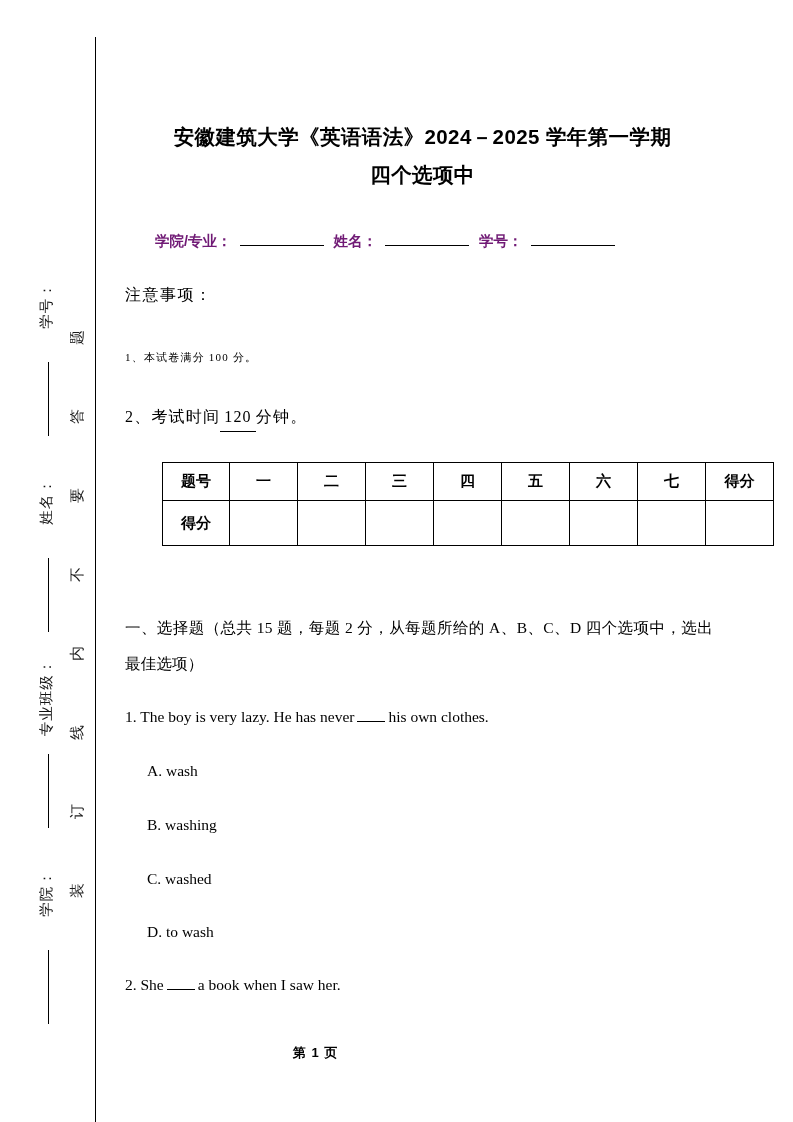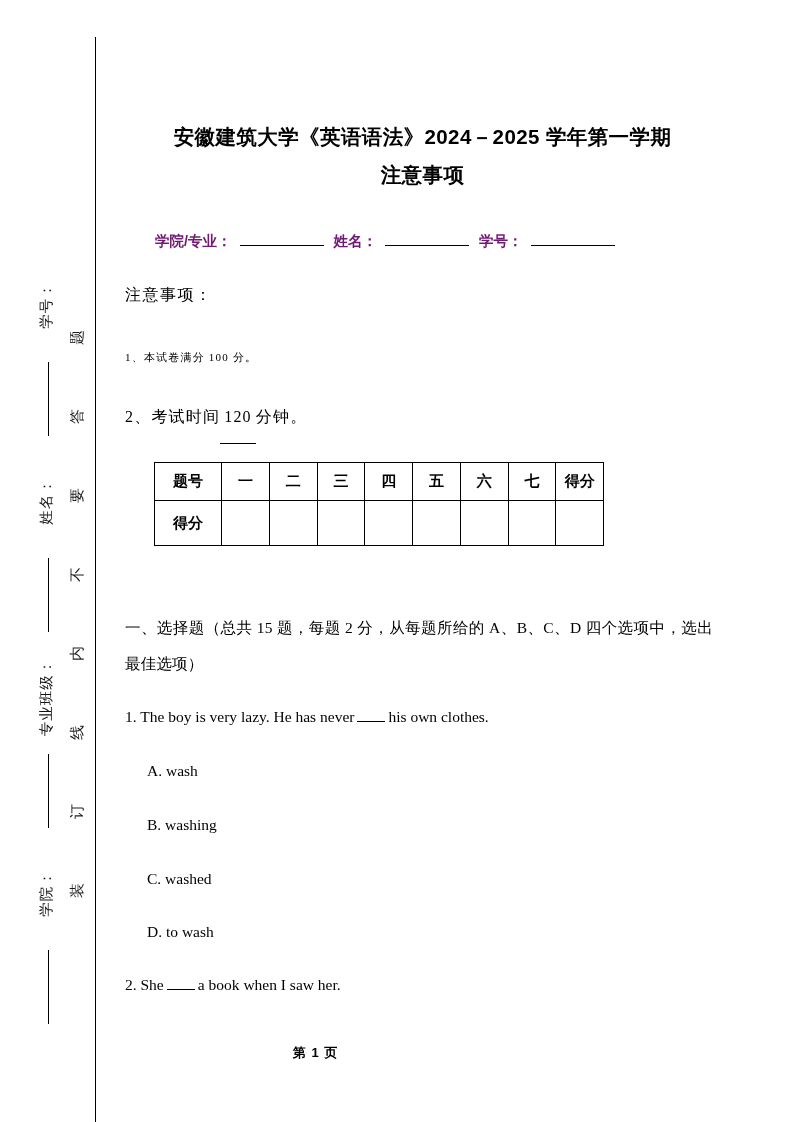--- a/index.html
+++ b/index.html
@@ -154,31 +154,31 @@
   .note-2 {
     position: absolute;
     left: 0;
     top: 407px;
     font-size: 16px;
     letter-spacing: 1.2px;
     white-space: nowrap;
   }
   .note-2 .uline {
     border-bottom: 1.3px solid #000;
-    padding: 0 4px 18px 4px;
+    padding: 0 4px 6px 4px;
   }
 
   
   .score-table {
     position: absolute;
-    left: 29px;
+    left: 37px;
     top: 462px;
     border-collapse: collapse;
     table-layout: fixed;
-    width: 450px;
+    width: 612px;
     font-family: "Liberation Sans", "DejaVu Sans", sans-serif;
   }
   .score-table td {
     border: 1.3px solid #000000;
     height: 37px;
     text-align: center;
     vertical-align: middle;
     font-size: 15px;
     font-weight: bold;
     padding: 0;
@@ -273,21 +273,21 @@
     <span class="bchar">内</span>
     <span class="bchar">线</span>
     <span class="bchar">订</span>
     <span class="bchar">装</span>
   </div>
 
   <div class="content">
 
     <div class="doc-title">
       <span>安徽建筑大学《英语语法》2024－2025 学年第一学期</span>
-      <span class="line2">注意事项</span>
+      <span class="line2">四个选项中</span>
     </div>
 
     <div class="id-row">
       <span class="gapfield">学院/专业：</span><span class="blank"></span><span class="gapfield">姓名：</span><span class="blank"></span><span class="gapfield">学号：</span><span class="blank"></span>
     </div>
 
     <div class="notes-heading">注意事项：</div>
 
     <div class="note-1">1、本试卷满分 100 分。</div>
 

